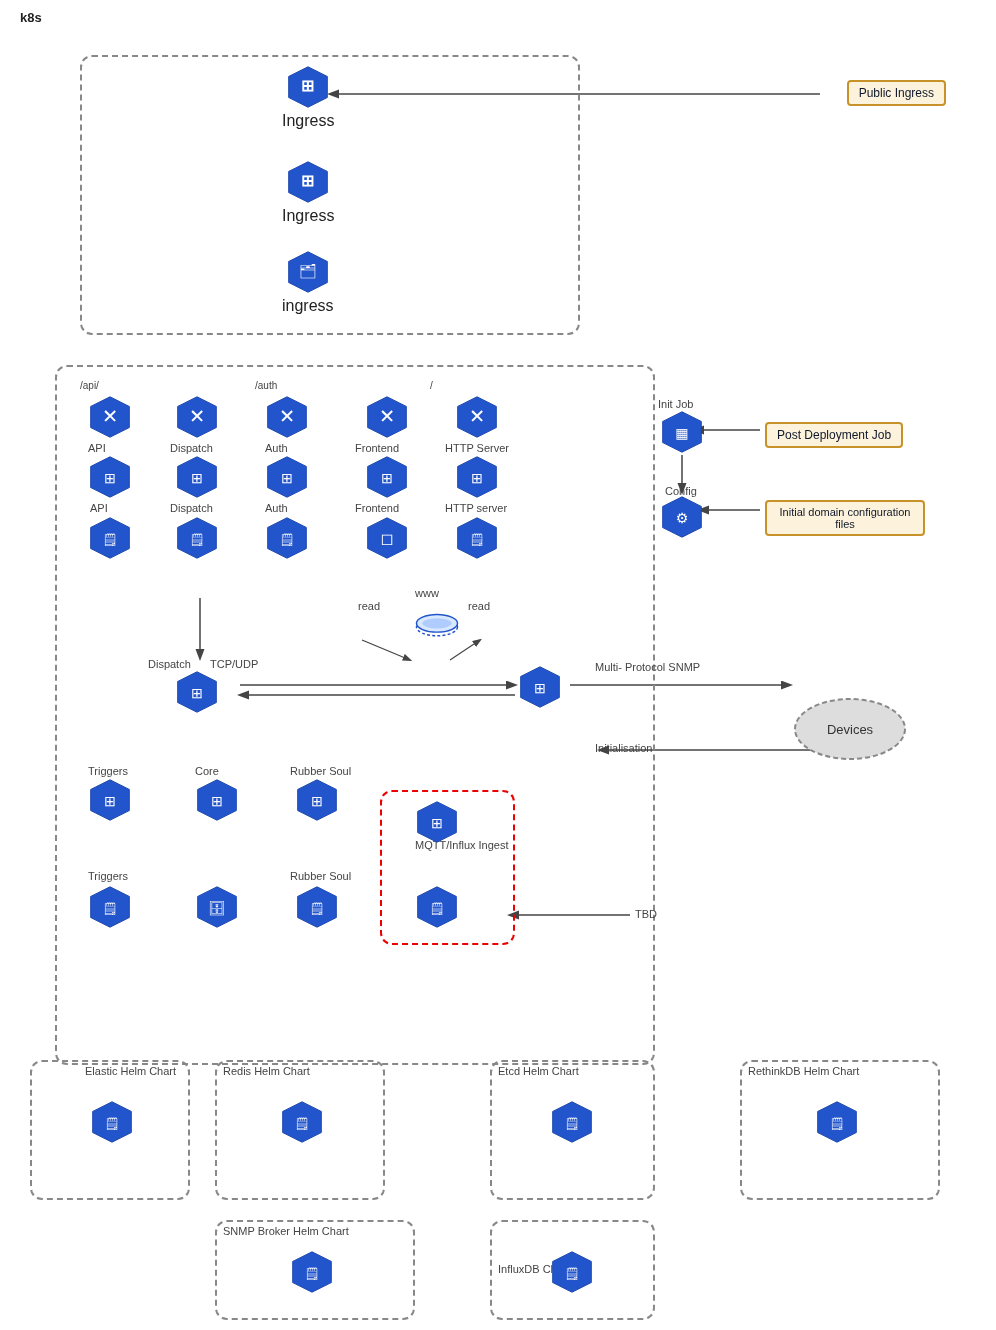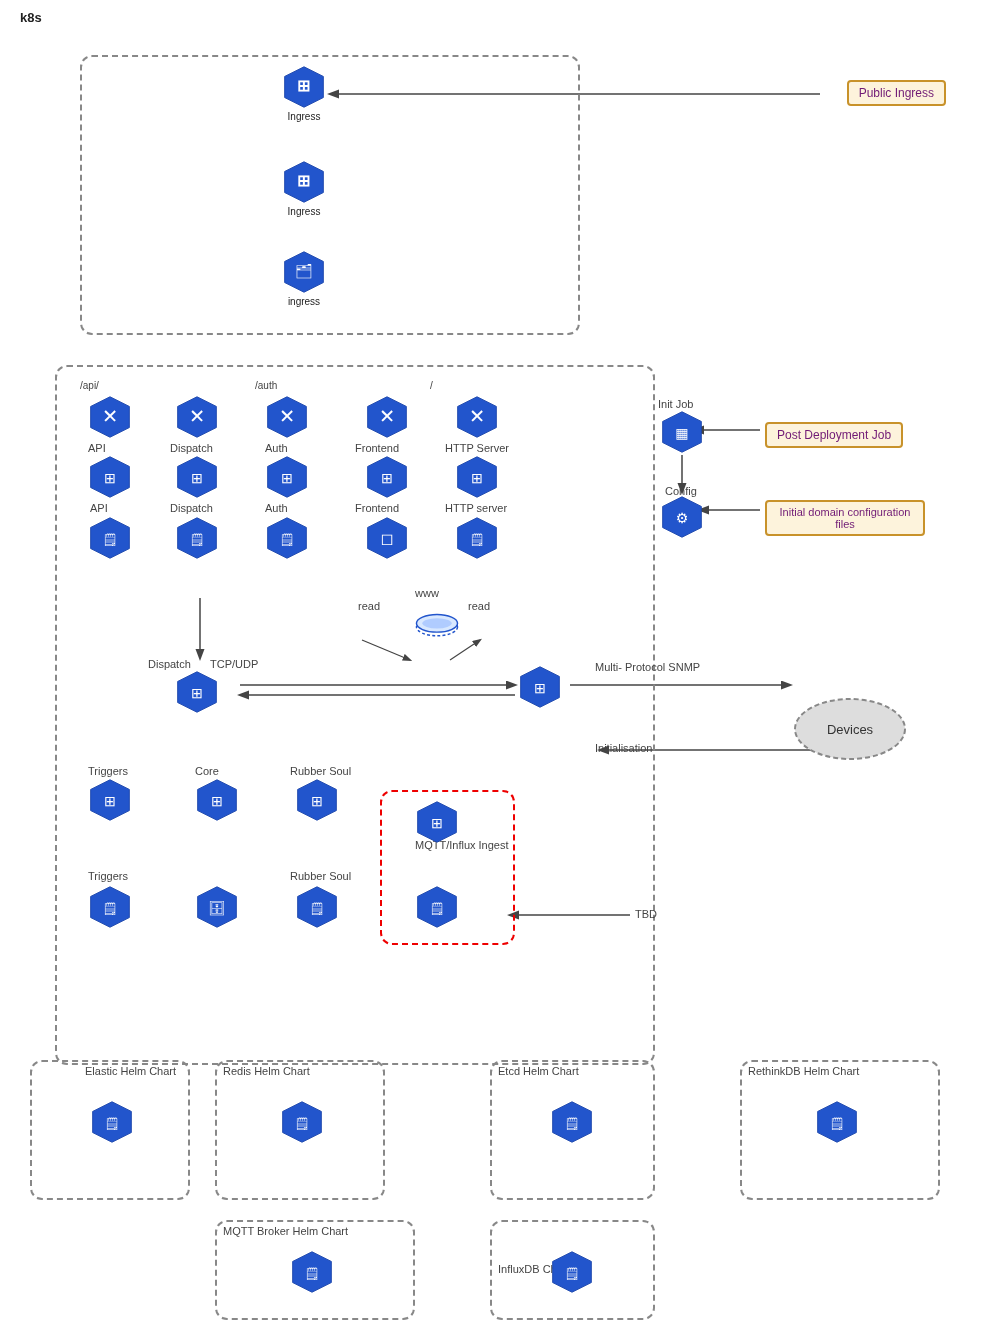--- a/index.html
+++ b/index.html
@@ -31,41 +31,41 @@
       border-radius: 12px;
     }
     
     .k8s-icon {
       width: 44px;
       height: 44px;
       display: inline-block;
     }
     
     .icon-label {
-      font-size: 10px;
+      font-size: 16px;
       color: #222;
       text-align: center;
       margin-top: 2px;
       line-height: 1.2;
     }
     .icon-wrap {
       display: flex;
       flex-direction: column;
       align-items: center;
       position: absolute;
     }
     
     .ext-box {
       position: absolute;
       border: 2px solid #c8922a;
       background: #fdf3dc;
       border-radius: 4px;
       padding: 4px 10px;
       font-size: 12px;
-      color: #701a75;
+      color: #0f172a;
       white-space: nowrap;
     }
     
     .arrows-svg {
       position: absolute;
       top: 0;
       left: 0;
       width: 996px;
       height: 1330px;
       pointer-events: none;
@@ -448,21 +448,21 @@
 <div class="dashed-box" style="left:740px; top:1060px; width:200px; height:140px;"></div>
 <div class="path-label" style="left:748px; top:1065px; font-size:11px;">RethinkDB Helm Chart</div>
 <div class="icon-wrap" style="left:815px; top:1100px;">
   <svg class="k8s-icon" viewBox="0 0 50 50">
     <polygon points="25,2 47,13 47,37 25,48 3,37 3,13" fill="#2255cc" stroke="#1a44aa" stroke-width="1"></polygon>
     <text x="25" y="32" text-anchor="middle" fill="white" font-size="14">🗒</text>
   </svg>
 </div>
 
 <div class="dashed-box" style="left:215px; top:1220px; width:200px; height:100px;"></div>
-<div class="path-label" style="left:223px; top:1225px; font-size:11px;">MQTT Broker Helm Chart</div>
+<div class="path-label" style="left:223px; top:1225px; font-size:11px;">SNMP Broker Helm Chart</div>
 <div class="icon-wrap" style="left:290px; top:1250px;">
   <svg class="k8s-icon" viewBox="0 0 50 50">
     <polygon points="25,2 47,13 47,37 25,48 3,37 3,13" fill="#2255cc" stroke="#1a44aa" stroke-width="1"></polygon>
     <text x="25" y="32" text-anchor="middle" fill="white" font-size="14">🗒</text>
   </svg>
 </div>
 
 <div class="dashed-box" style="left:490px; top:1220px; width:165px; height:100px;"></div>
 <div class="path-label" style="left:498px; top:1225px; font-size:11px;margin-top:38px;">InfluxDB Chart</div>
 <div class="icon-wrap" style="left:550px; top:1250px;">

